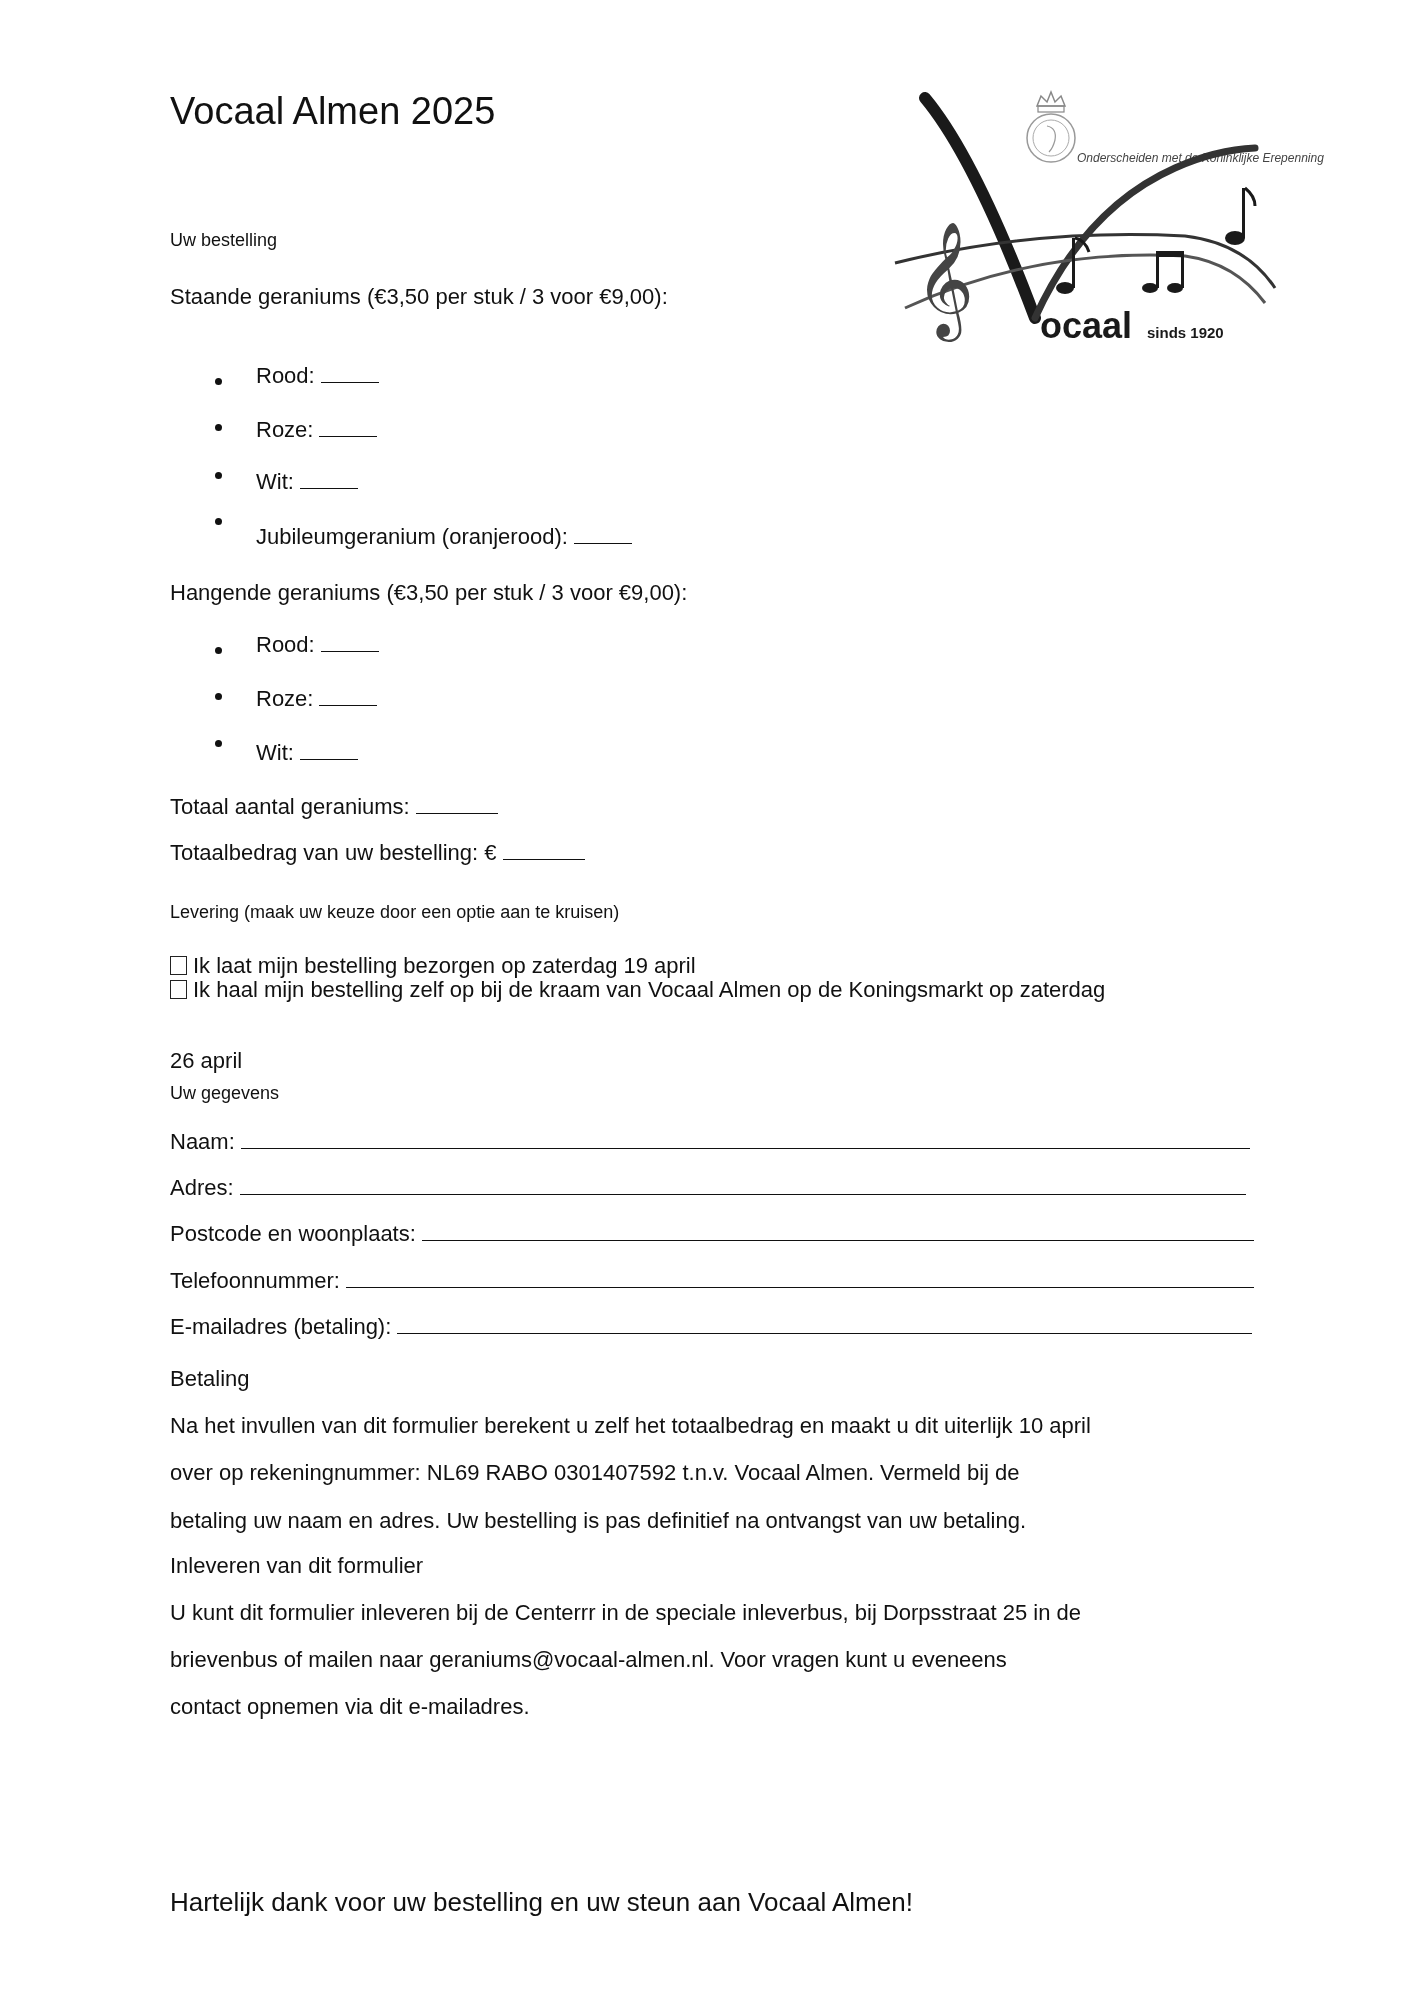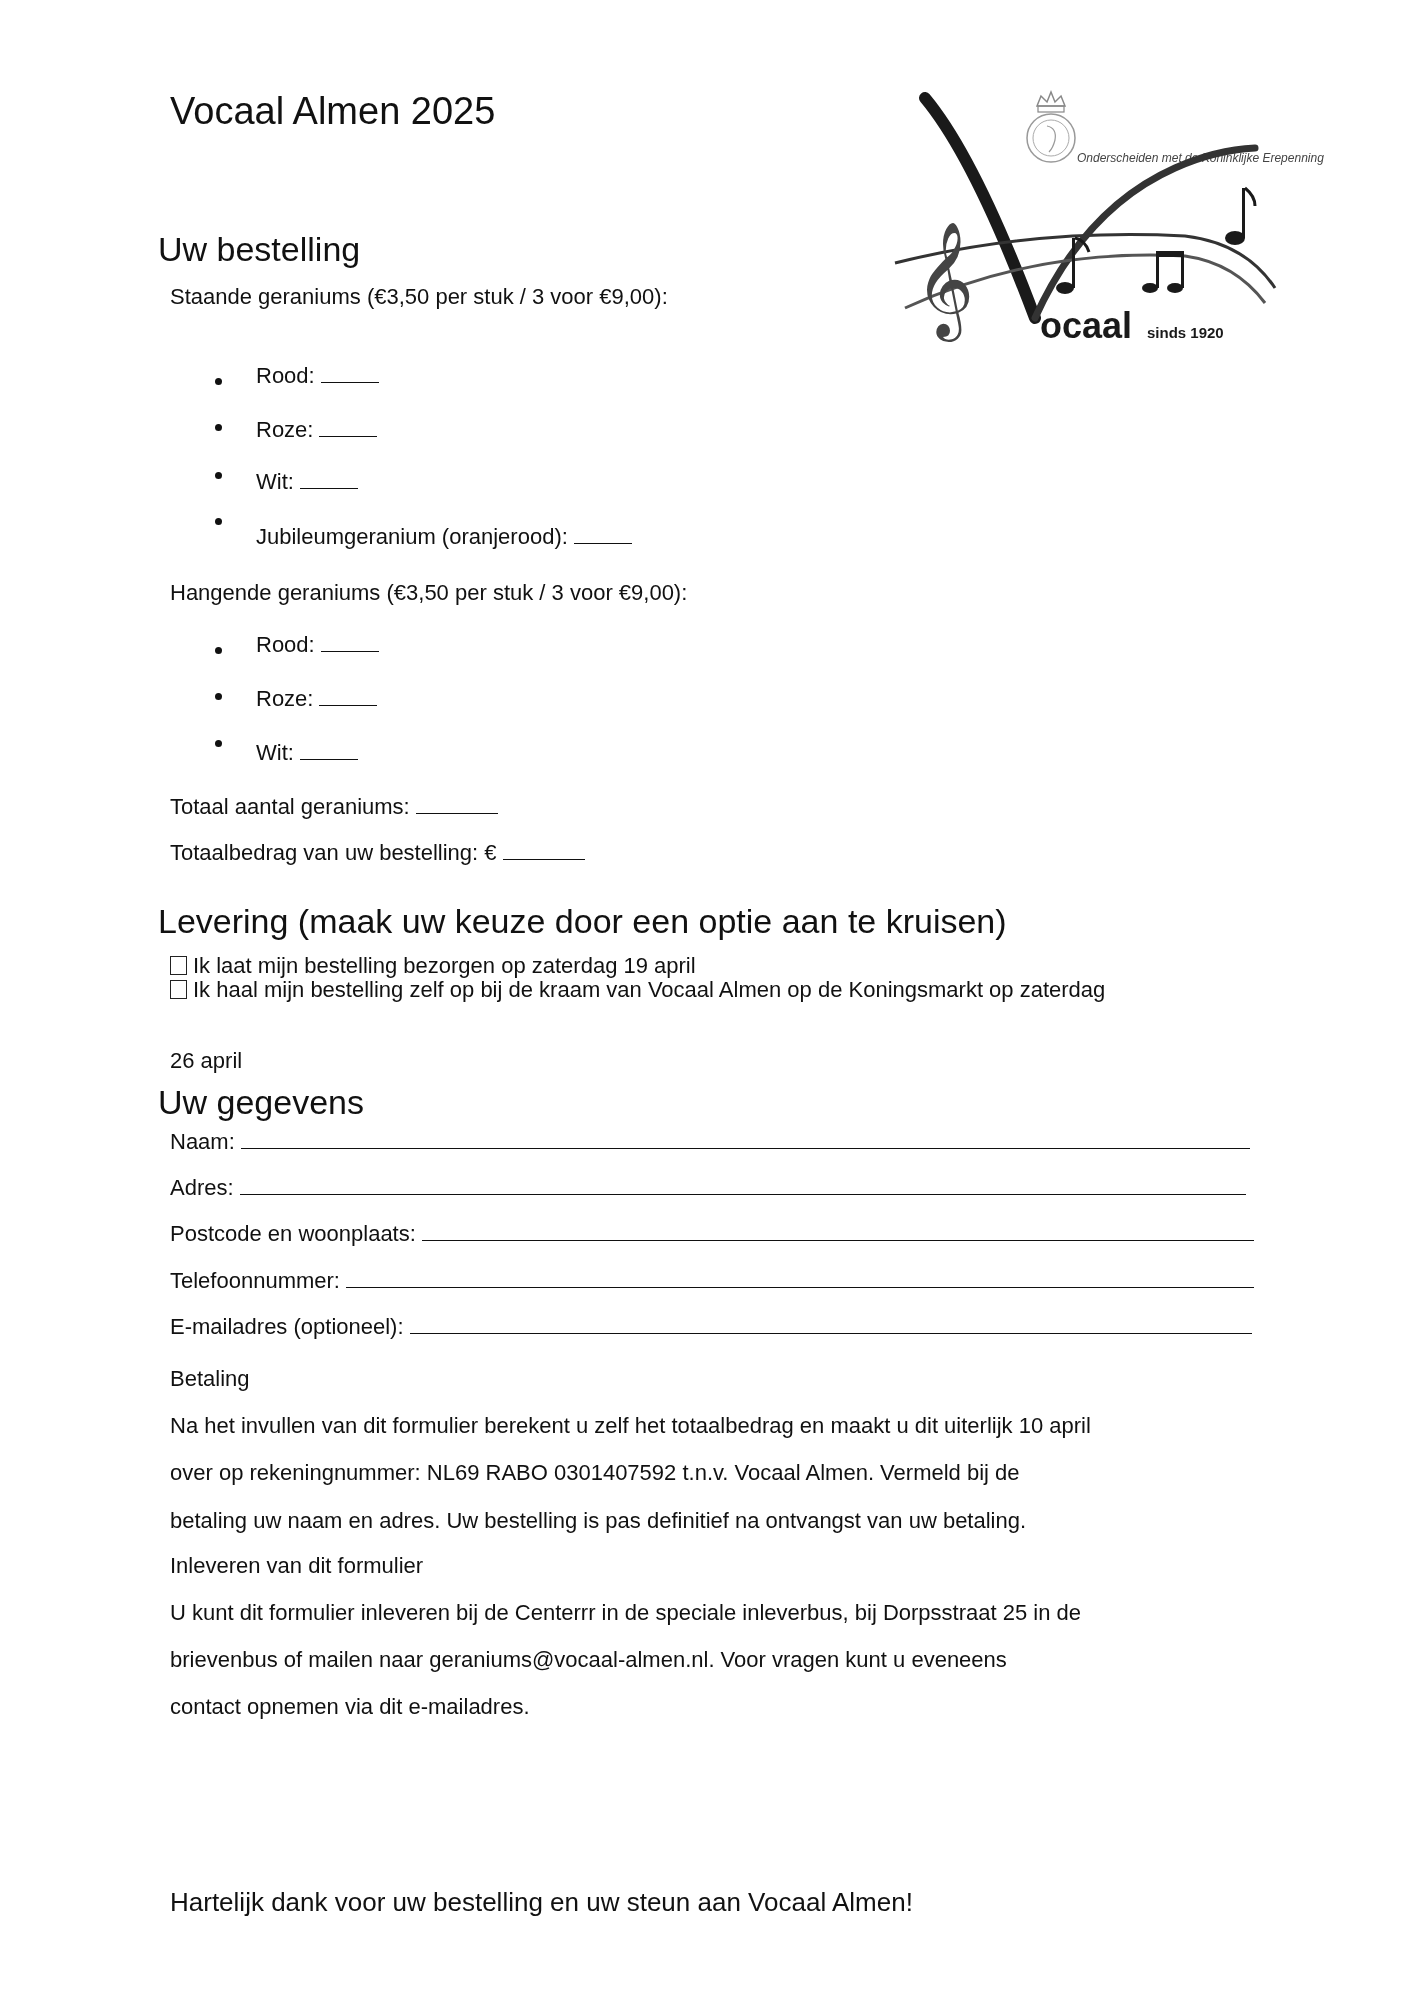--- a/index.html
+++ b/index.html
@@ -1,20 +1,20 @@
 <!DOCTYPE html>
 <html><head>
 <meta charset="utf-8">
 <style>
   html, body { margin: 0; padding: 0; background: #ffffff; }
   body { width: 1414px; height: 2000px; position: relative; overflow: hidden;
          font-family: "Liberation Sans", "DejaVu Sans", sans-serif; color: #111111; }
   .abs { position: absolute; white-space: nowrap; }
   .title { font-size: 38px; line-height: 54px; left: 170px; top: 84px; }
-  .h2 { font-size: 34px; left: 158px; }
+  .h2 { font-size: 18px; left: 170px; }
   .p { font-size: 22px; left: 170px; }
   .bullet { font-size: 22px; left: 256px; }
   .dot { position: absolute; left: 215px; width: 7px; height: 7px; border-radius: 50%; background: #111; }
   .blank { display: inline-block; border-bottom: 1.6px solid #111; height: 18px; vertical-align: baseline; margin-left: 6px; }
   .line-field { display: flex; align-items: baseline; }
   .line-field .fill { flex: 1; border-bottom: 1.6px solid #111; margin-left: 6px; height: 20px; }
   .checkbox { display: inline-block; width: 15px; height: 17px; border: 1.5px solid #222; margin-right: 6px; vertical-align: -2px; }
   .thanks { font-size: 26px; left: 170px; top: 1887px; }
   .logo { position: absolute; left: 885px; top: 88px; width: 460px; height: 260px; }
 </style>
@@ -126,21 +126,21 @@
 </div>
 <div class="abs p line-field" style="top:1220px; width:1084px;">
   <span>Postcode en woonplaats:</span>
     <span class="fill"></span>
 </div>
 <div class="abs p line-field" style="top:1267px; width:1084px;">
   <span>Telefoonnummer:</span>
     <span class="fill"></span>
 </div>
 <div class="abs p line-field" style="top:1313px; width:1082px;">
-  <span>E-mailadres (optioneel):</span>
+  <span>E-mailadres (betaling):</span>
     <span class="fill"></span>
 </div>
 
 <div class="abs p" style="top:1366px;">Betaling</div>
 <div class="abs p" style="top:1413px;">Na het invullen van dit formulier berekent u zelf het totaalbedrag en maakt u dit uiterlijk 10 april</div>
 <div class="abs p" style="top:1460px;">over op rekeningnummer: NL69 RABO 0301407592 t.n.v. Vocaal Almen. Vermeld bij de</div>
 <div class="abs p" style="top:1508px;">betaling uw naam en adres. Uw bestelling is pas definitief na ontvangst van uw betaling.</div>
 
 <div class="abs p" style="top:1553px;">Inleveren van dit formulier</div>
 <div class="abs p" style="top:1600px;">U kunt dit formulier inleveren bij de Centerrr in de speciale inleverbus, bij Dorpsstraat 25 in de</div>

